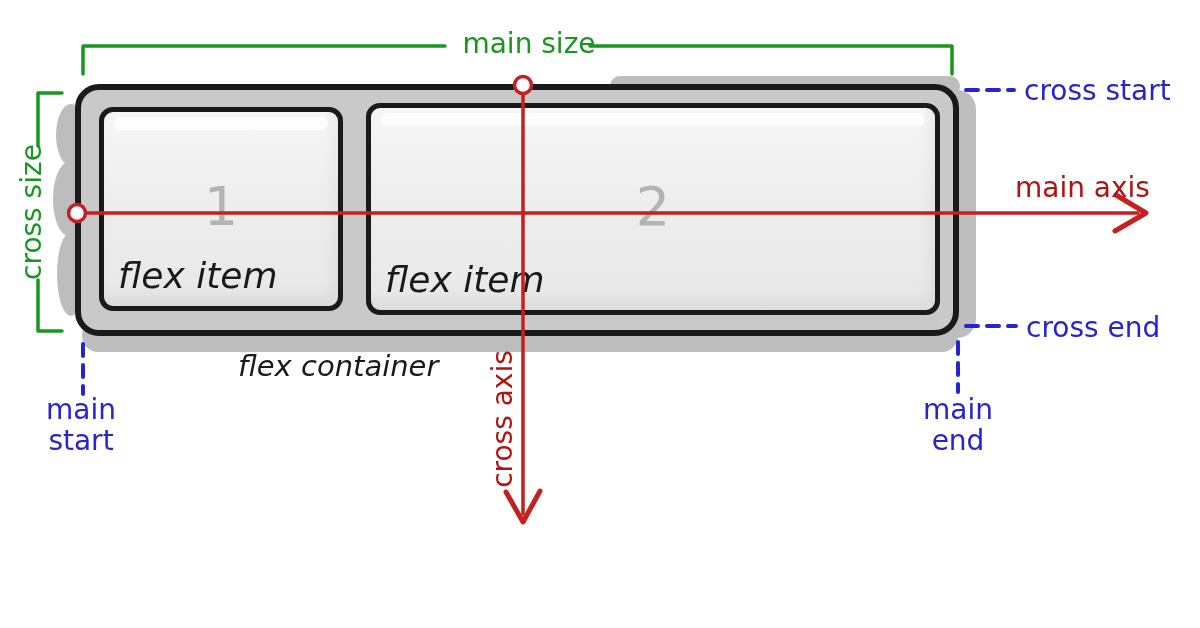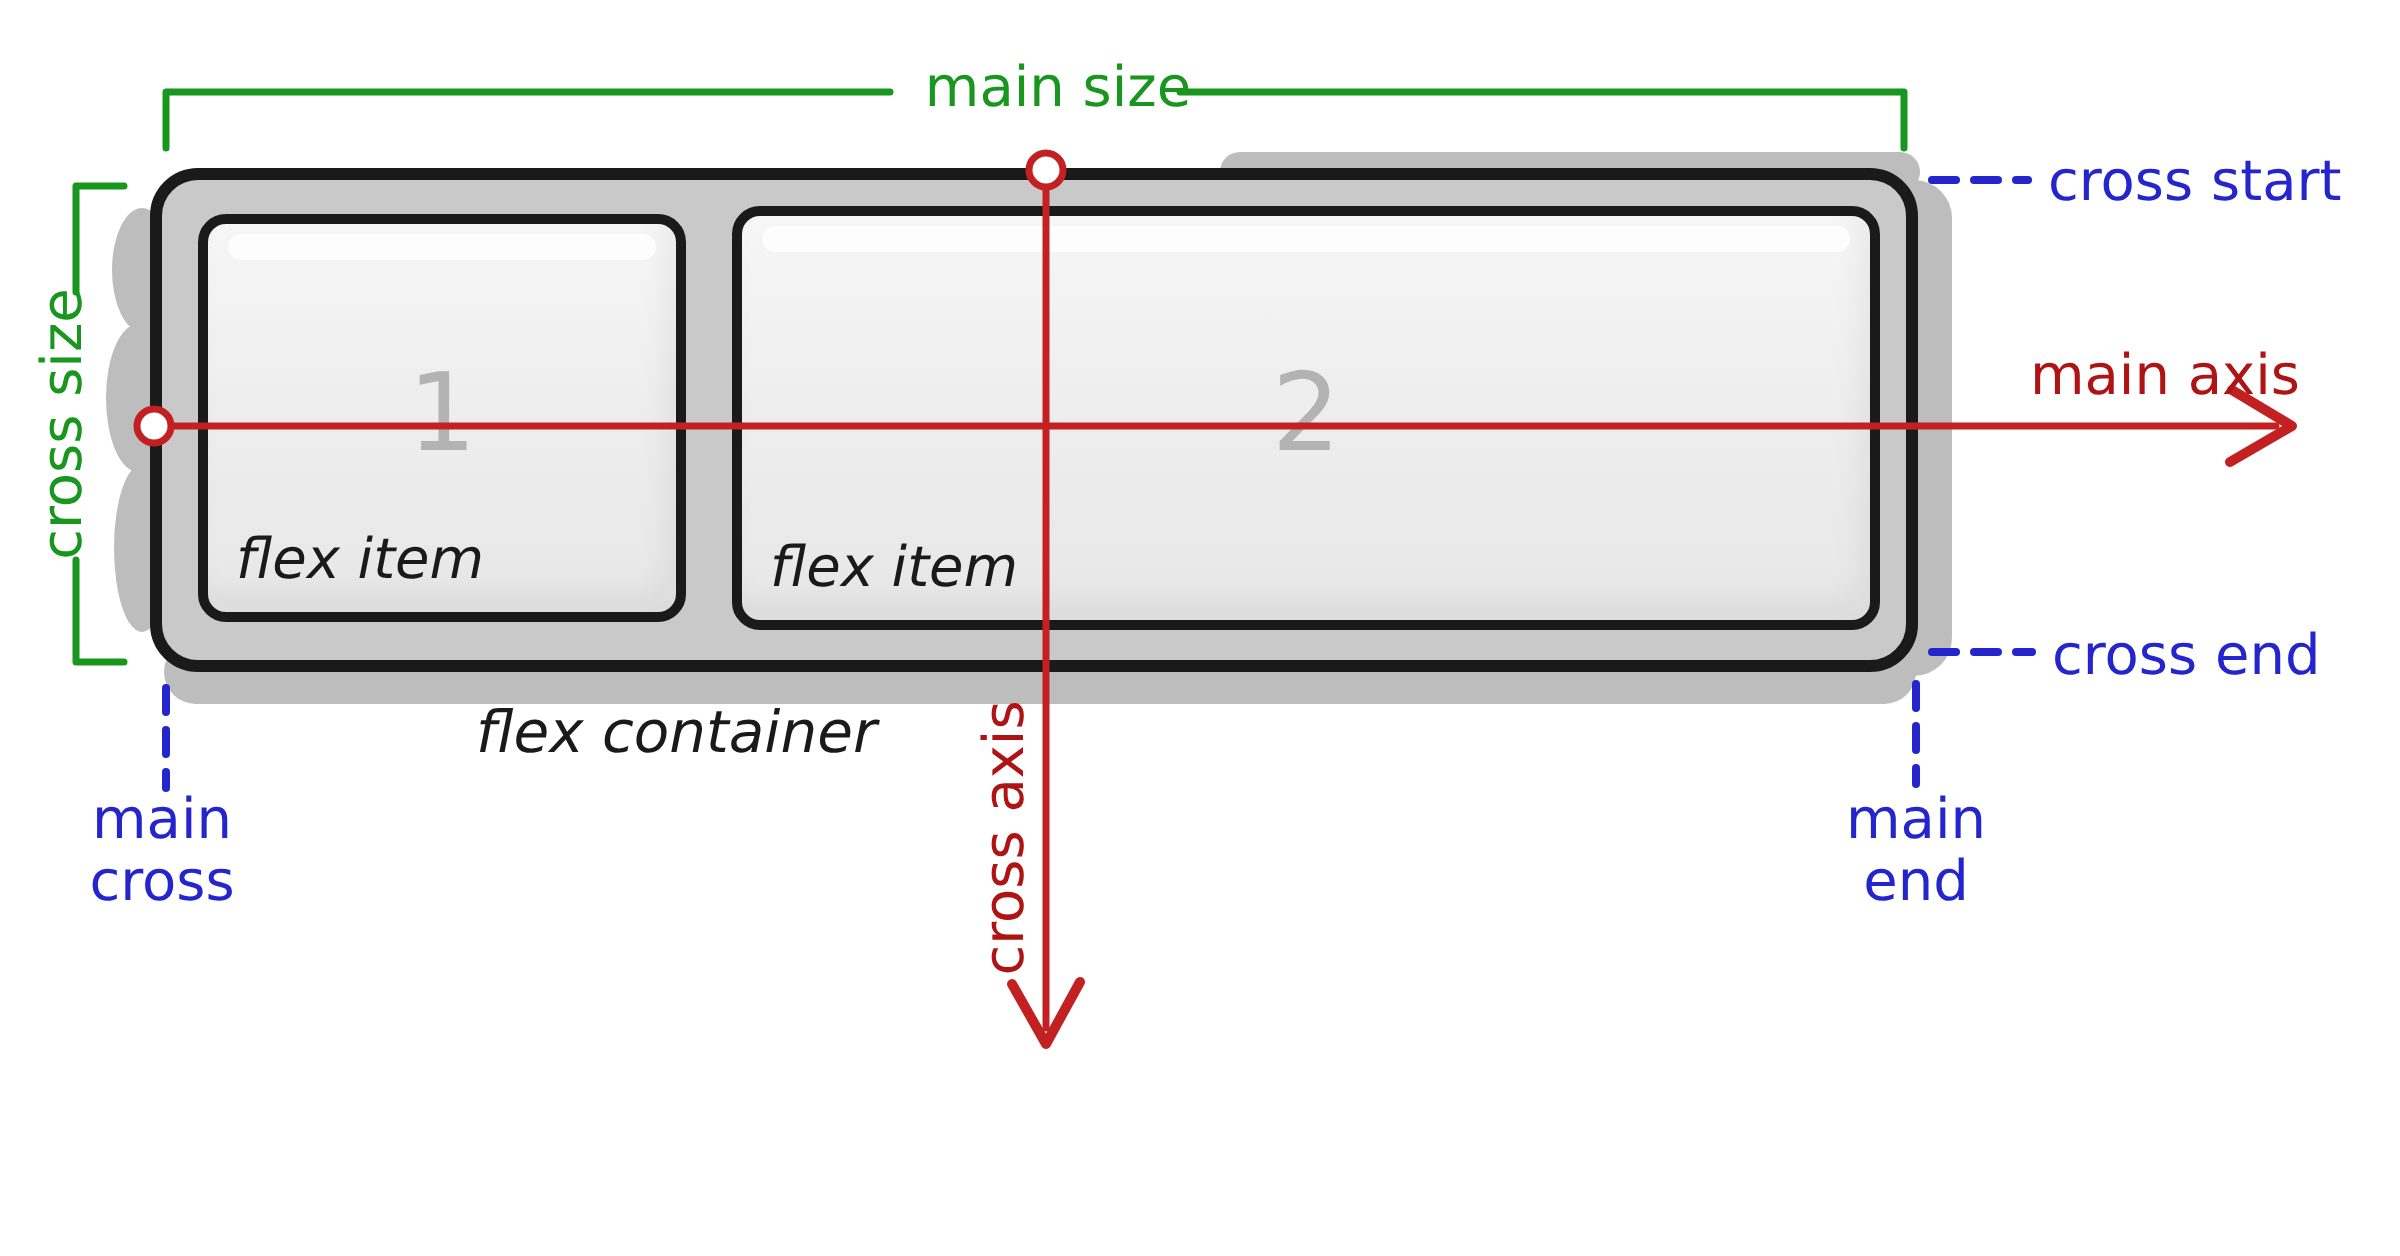--- a/index.html
+++ b/index.html
@@ -33,21 +33,21 @@
     background:rgba(255,255,255,0.8);border-radius:8px;
   }
   .item-1{left:99px;top:107px;width:244px;height:204px;}
   .item-2{left:366px;top:103px;width:574px;height:212px;}
   .item-number{
     position:absolute;left:50%;top:50%;transform:translate(-50%,-54%);
     font-size:54px;color:var(--item-number-gray);
   }
   .flex-item-label{
     position:absolute;left:14px;bottom:10px;font-style:italic;
-    font-size:28px;color:var(--outline-ink);white-space:nowrap;
+    font-size:36px;color:var(--outline-ink);white-space:nowrap;
   }
   
   .overlay{position:absolute;left:0;top:0;z-index:4;pointer-events:none;}
   .green-stroke{stroke:var(--annotation-green);stroke-width:3.5;fill:none;
     stroke-linecap:round;stroke-linejoin:round;}
   .blue-dash{stroke:var(--annotation-blue);stroke-width:4;fill:none;
     stroke-linecap:round;stroke-dasharray:12 9;}
   .red-stroke{stroke:var(--axis-red);stroke-width:3.5;fill:none;stroke-linecap:round;}
   .red-arrowhead{stroke:var(--axis-red);stroke-width:5;fill:none;
     stroke-linecap:round;stroke-linejoin:round;}
@@ -118,21 +118,21 @@
   </svg>
 
   <div class="lbl green main-size-label">main size</div>
   <div class="lbl green cross-size-label">cross size</div>
 
   <div class="lbl blue cross-end-label">cross end</div>
   <div class="lbl blue cross-start-label">cross start</div>
 
   <div class="lbl blue main-start-label">
     <div>main</div>
-    <div>cross</div>
+    <div>start</div>
   </div>
 
   <div class="lbl blue main-end-label">
     <div>main</div>
     <div>end</div>
   </div>
 
   <div class="lbl red main-axis-label">main axis</div>
   <div class="lbl red cross-axis-label">cross axis</div>
 

